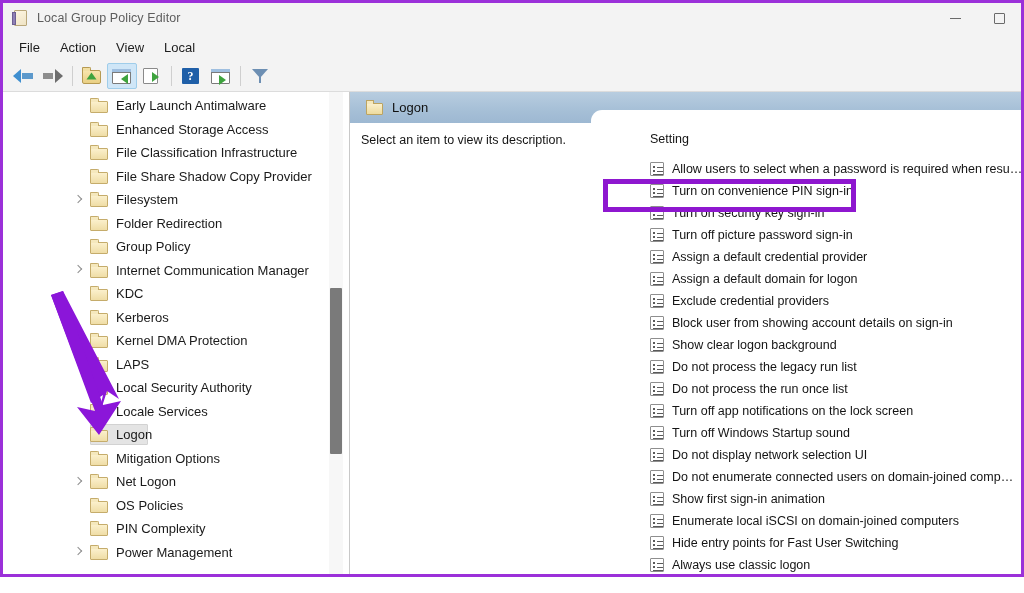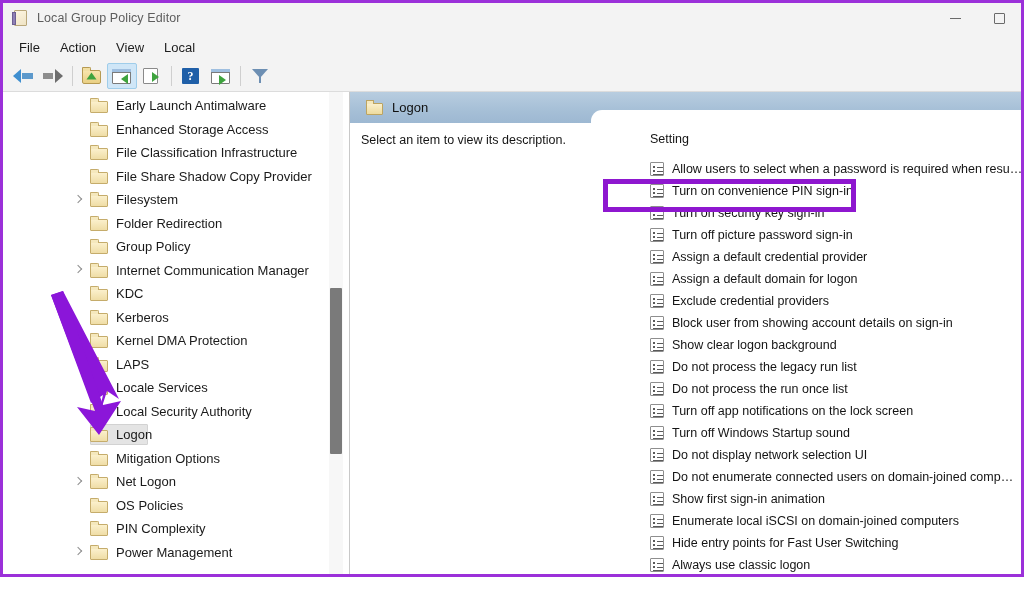--- a/index.html
+++ b/index.html
@@ -456,28 +456,28 @@
               <span class="b"></span>
               <span class="t"></span>
             </span>
             <span class="lbl">LAPS</span>
           </div>
           <div class="tree-item">
             <span class="fldicon">
               <span class="b"></span>
               <span class="t"></span>
             </span>
+            <span class="lbl">Local Security Authority</span>
+          </div>
+          <div class="tree-item">
+            <span class="fldicon">
+              <span class="b"></span>
+              <span class="t"></span>
+            </span>
             <span class="lbl">Locale Services</span>
-          </div>
-          <div class="tree-item">
-            <span class="fldicon">
-              <span class="b"></span>
-              <span class="t"></span>
-            </span>
-            <span class="lbl">Local Security Authority</span>
           </div>
           <div class="tree-item selected">
             <div class="selbg" style="width: 57.5px;"></div>
             <span class="fldicon">
               <span class="b"></span>
               <span class="t"></span>
             </span>
             <span class="lbl">Logon</span>
           </div>
           <div class="tree-item">

